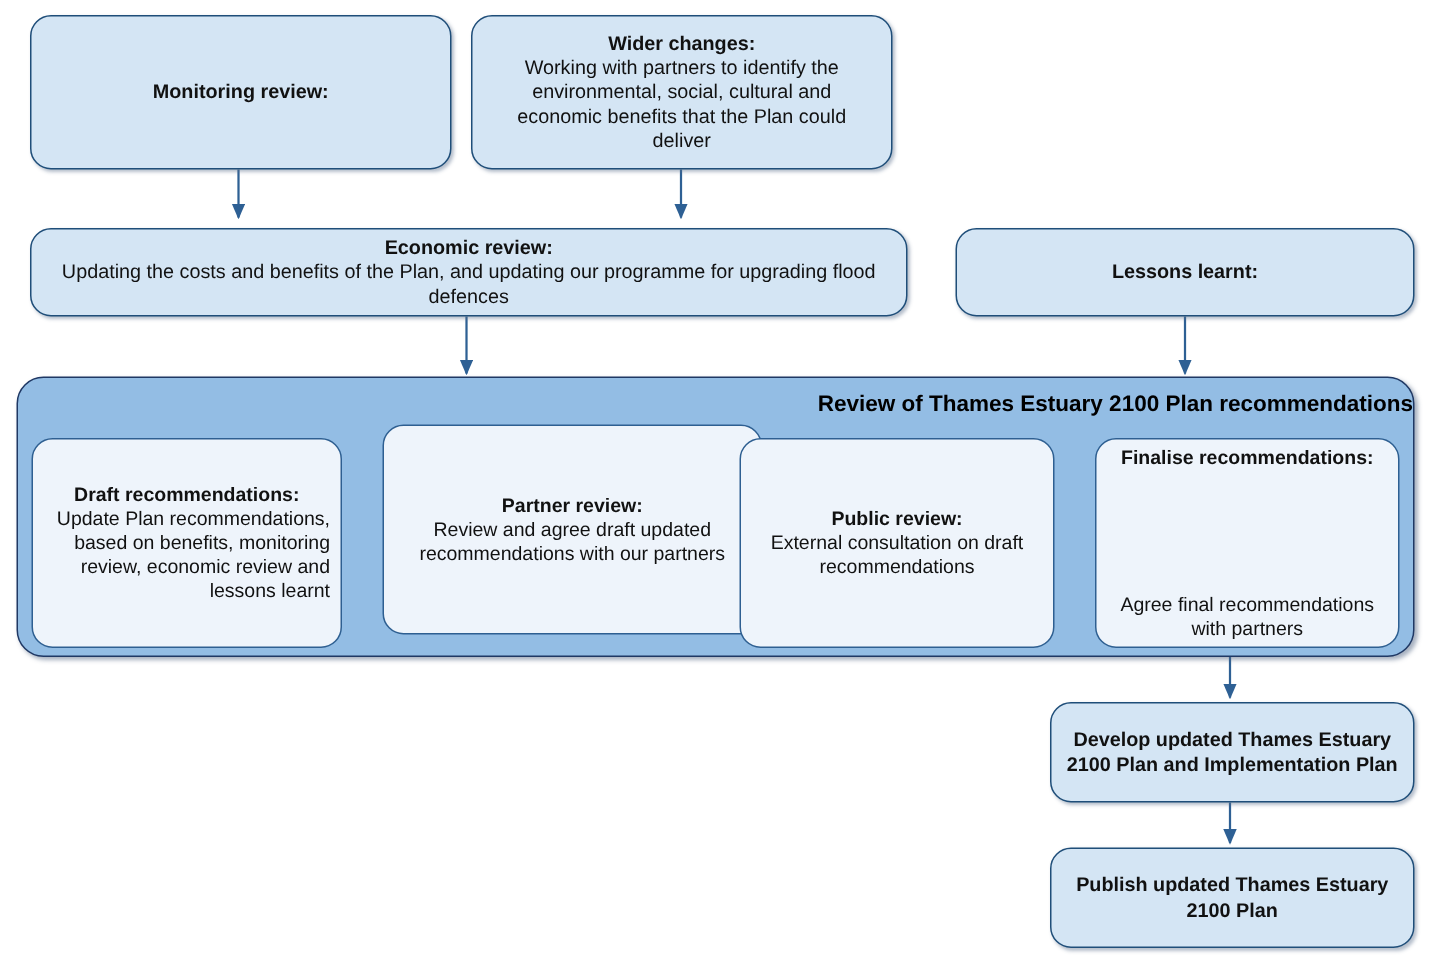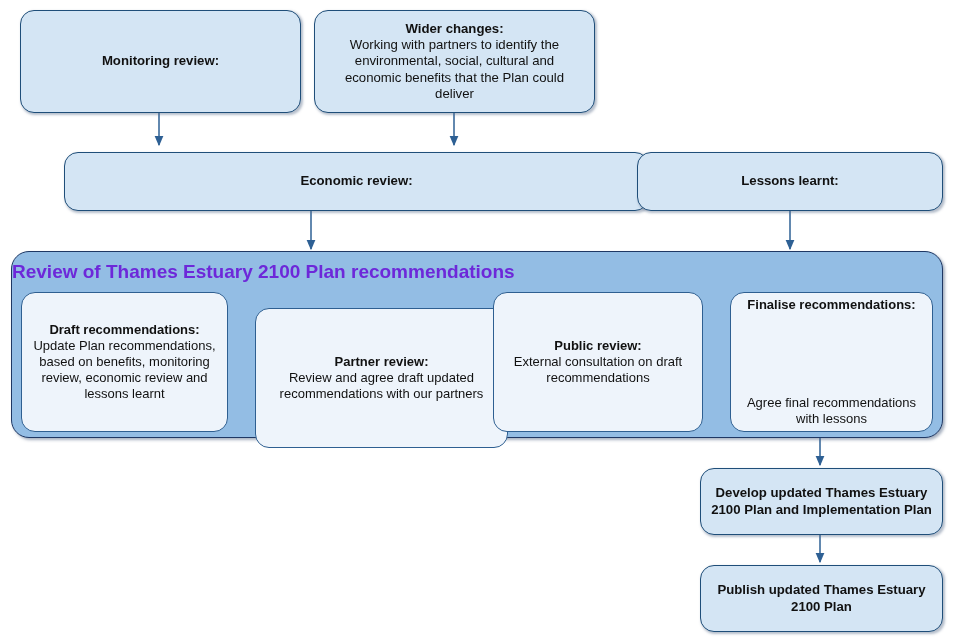--- a/index.html
+++ b/index.html
@@ -51,24 +51,24 @@
     box-sizing: border-box;
     border: 1.5px solid #1f3864;
     border-radius: 18px;
     background: #93bde4;
     box-shadow: 2px 2px 3px rgba(80,100,130,0.5);
   }
   .panel-title {
     position: absolute;
     left: 0; right: 0;
     top: 9px;
-    text-align: left;
+    text-align: right;
     font-weight: bold;
-    font-size: 19px;
-    color: #6d28d9;
+    font-size: 15px;
+    color: #000000;
   }
   .subnode {
     position: absolute;
     box-sizing: border-box;
     border: 1.3px solid #2e5f91;
     border-radius: 14px;
     background: #eef4fb;
     display: flex;
     flex-direction: column;
     align-items: center;
@@ -123,50 +123,51 @@
 
   <div class="node" style="left:20px; top:10px; width:281px; height:103px;text-align:center;">
     <span class="ttl">Monitoring review:</span>
   </div>
 
   <div class="node" style="left:314px; top:10px; width:281px; height:103px;">
     <span class="ttl">Wider changes:</span>
     <span class="body">Working with partners to identify the environmental, social, cultural and economic benefits that the Plan could deliver</span>
   </div>
 
-  <div class="node" style="left:20px; top:152px; width:585px; height:59px;margin-left:44px;">
+  <div class="node" style="left:20px; top:152px; width:585px; height:59px;">
     <span class="ttl">Economic review:</span>
+    <span class="body">Updating the costs and benefits of the Plan, and updating our programme for upgrading flood defences</span>
   </div>
 
   <div class="node" style="left:637px; top:152px; width:306px; height:59px;">
     <span class="ttl">Lessons learnt:</span>
   </div>
 
   <div class="panel" style="left:11px; top:251px; width:932px; height:187px;">
     <div class="panel-title">Review of Thames Estuary 2100 Plan recommendations</div>
   </div>
 
-  <div class="subnode" style="left:21px; top:292px; width:207px; height:140px;">
+  <div class="subnode" style="left:21px; top:292px; width:207px; height:140px;text-align:right;">
     <span class="ttl">Draft recommendations:</span>
     <span class="body">Update Plan recommendations, based on benefits, monitoring review, economic review and lessons learnt</span>
   </div>
 
-  <div class="subnode" style="left:255px; top:308px; width:253px; height:140px;">
+  <div class="subnode" style="left:255px; top:283px; width:253px; height:140px;">
     <span class="ttl">Partner review:</span>
     <span class="body">Review and agree draft updated recommendations with our partners</span>
   </div>
 
   <div class="subnode" style="left:493px; top:292px; width:210px; height:140px;">
     <span class="ttl">Public review:</span>
     <span class="body">External consultation on draft recommendations</span>
   </div>
 
   <div class="subnode" style="left:730px; top:292px; width:203px; height:140px;justify-content:space-between;">
     <span class="ttl">Finalise recommendations:</span>
-    <span class="body">Agree final recommendations with lessons</span>
+    <span class="body">Agree final recommendations with partners</span>
   </div>
 
   <div class="node strong-all" style="left:700px; top:468px; width:243px; height:67px;">
     <span class="ttl">Develop updated Thames Estuary 2100 Plan and Implementation Plan</span>
   </div>
 
   <div class="node strong-all" style="left:700px; top:565px; width:243px; height:67px;align-items:center;">
     <span class="ttl">Publish updated Thames Estuary 2100 Plan</span>
   </div>
 

